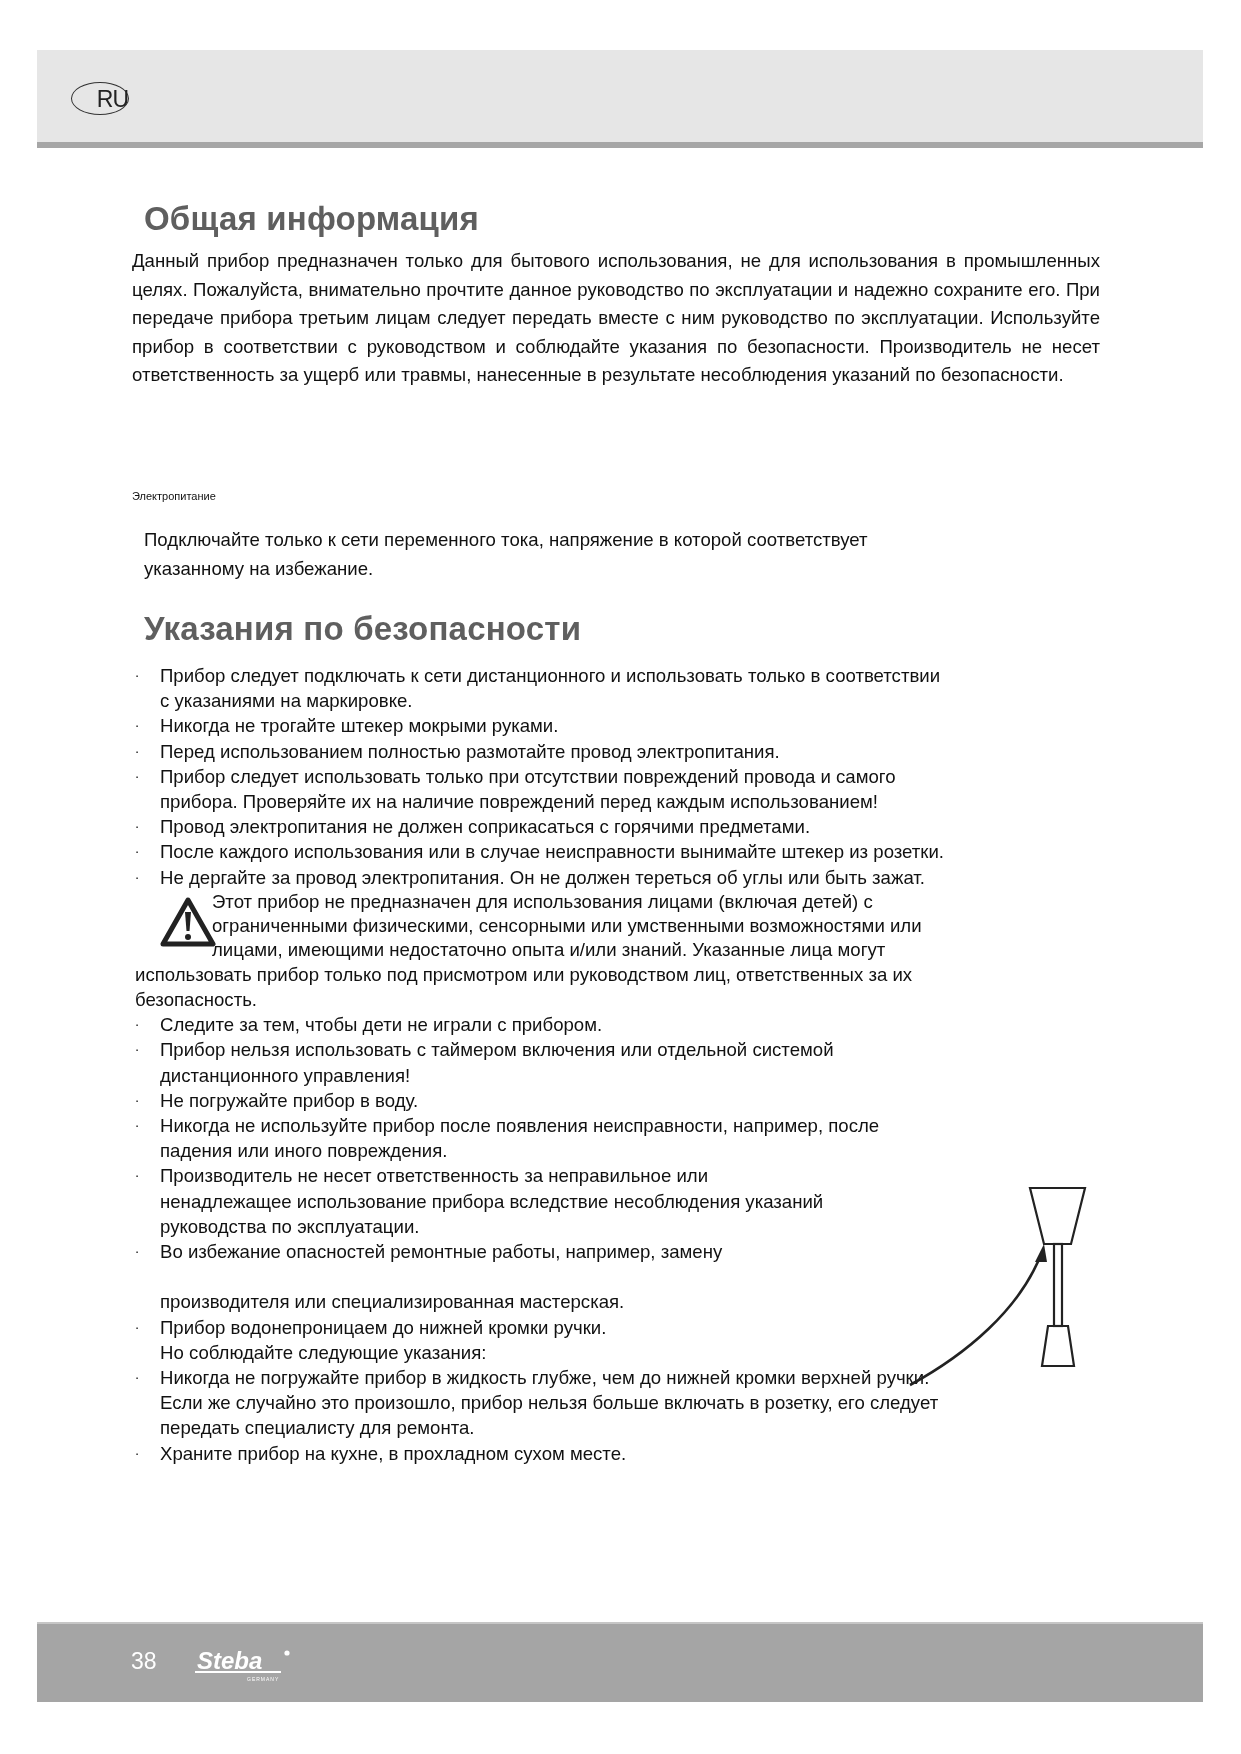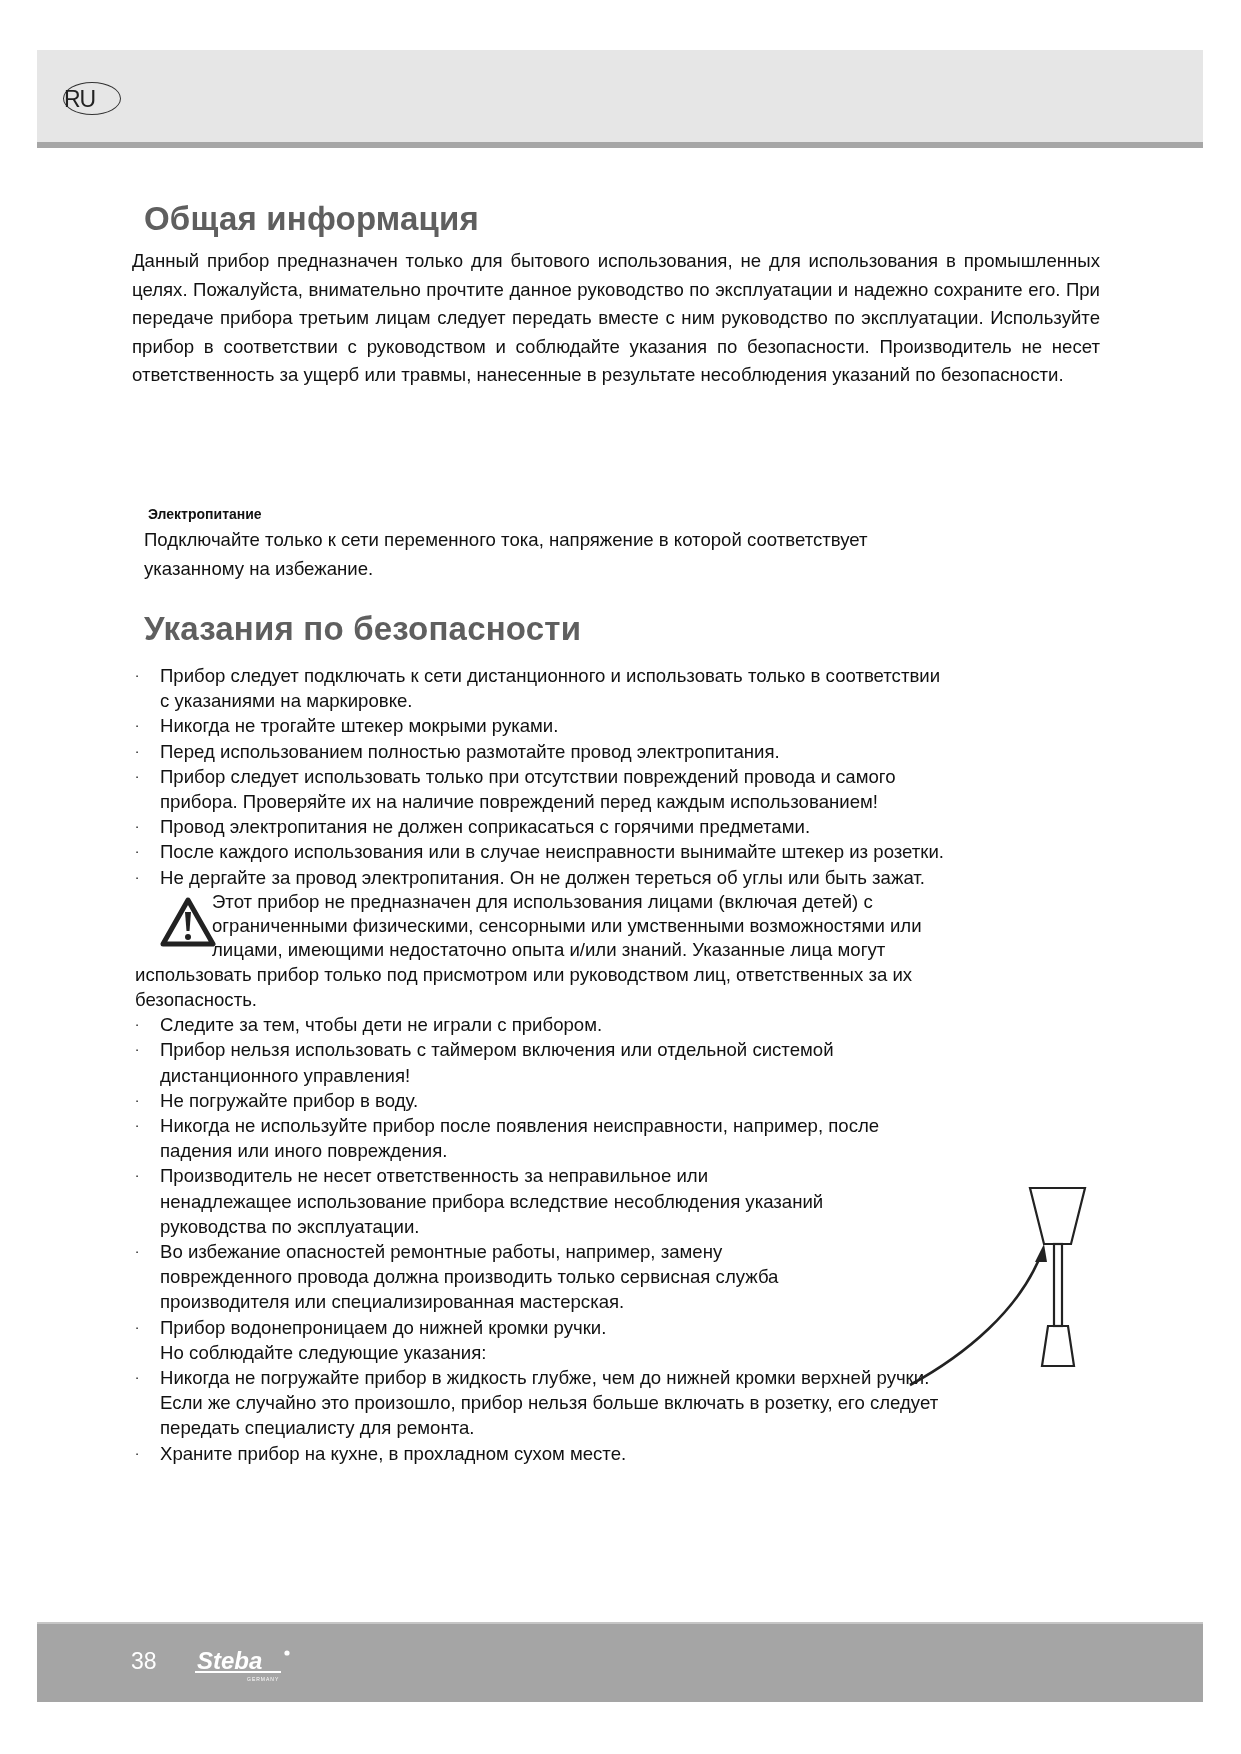--- a/index.html
+++ b/index.html
@@ -11,37 +11,37 @@
   }
   .header {
     position: absolute; left: 37px; top: 50px; width: 1166px; height: 92px;
     background: #e6e6e6;
   }
   .header-stripe {
     position: absolute; left: 37px; top: 142px; width: 1166px; height: 6px;
     background: #a6a6a6;
   }
   .lang-badge {
-    position: absolute; left: 63px; top: 82px; width: 58px; height: 33px;
+    position: absolute; left: 71px; top: 82px; width: 58px; height: 33px;
     border: 1.5px solid #333; border-radius: 50%;
-    font-size: 23px; line-height: 33px; text-align: left; letter-spacing: -1px;
+    font-size: 23px; line-height: 33px; text-align: right; letter-spacing: -1px;
     color: #222; box-sizing: border-box;
   }
   .content { position: absolute; left: 132px; top: 0; width: 968px; }
   h1.section-title {
     position: absolute; left: 12px; margin: 0; font-size: 33px; font-weight: bold;
     color: #5f5f5f; white-space: nowrap; letter-spacing: 0.2px;
   }
   .para {
     position: absolute; left: 0; width: 968px; margin: 0;
     font-size: 18.6px; line-height: 28.6px; text-align: justify;
     text-align-last: left;
   }
   .subhead {
-    position: absolute; left: 0; margin: 16px; font-size: 14px; font-weight: bold;
+    position: absolute; left: 0; margin: 0; font-size: 11px; font-weight: normal;
   }
   .para2 {
     position: absolute; left: 0; width: 968px; margin: 12px;
     font-size: 18.6px; line-height: 28.5px;
   }
   .bullets {
     position: absolute; left: 0; top: 663px; width: 968px; margin: 0; padding: 0;
     list-style: none; font-size: 18.6px; line-height: 25.2px;
   }
   .bullets li { position: relative; padding-left: 28px; margin: 0; }
@@ -103,21 +103,21 @@
         <span style="display: block; padding-left: 80px; line-height: 24px;">ограниченными физическими, сенсорными или умственными возможностями или</span>
         <span style="display: block; padding-left: 80px; line-height: 24px;">лицами, имеющими недостаточно опыта и/или знаний. Указанные лица могут</span>
         <span style="display: block; padding-left: 3px;">использовать прибор только под присмотром или руководством лиц, ответственных за их</span>
         <span style="display: block; padding-left: 3px;">безопасность.</span>
       </li>
       <li><span class="dot">·</span><span>Следите за тем, чтобы дети не играли с прибором.</span></li>
       <li><span class="dot">·</span><span>Прибор нельзя использовать с таймером включения или отдельной системой</span><br><span>дистанционного управления!</span></li>
       <li><span class="dot">·</span><span>Не погружайте прибор в воду.</span></li>
       <li><span class="dot">·</span><span>Никогда не используйте прибор после появления неисправности, например, после</span><br><span>падения или иного повреждения.</span></li>
       <li><span class="dot">·</span><span>Производитель не несет ответственность за неправильное или</span><br><span>ненадлежащее использование прибора вследствие несоблюдения указаний</span><br><span>руководства по эксплуатации.</span></li>
-      <li><span class="dot">·</span><span>Во избежание опасностей ремонтные работы, например, замену</span><br><span>поврежденного провода должна производить только сервисная служба</span><br><span>производителя или специализированная мастерская.</span></li>
+      <li><span class="dot">·</span><span>Во избежание опасностей ремонтные работы, например, замену</span><br><br><span>производителя или специализированная мастерская.</span></li>
       <li><span class="dot">·</span><span>Прибор водонепроницаем до нижней кромки ручки.</span><br><span>Но соблюдайте следующие указания:</span></li>
       <li><span class="dot">·</span><span>Никогда не погружайте прибор в жидкость глубже, чем до нижней кромки верхней ручки.</span><br><span>Если же случайно это произошло, прибор нельзя больше включать в розетку, его следует</span><br><span>передать специалисту для ремонта.</span></li>
       <li><span class="dot">·</span><span>Храните прибор на кухне, в прохладном сухом месте.</span></li>
     </ul>
 </div>
 
 <svg class="illustration" viewBox="0 0 230 230">
   <g fill="none" stroke="#222" stroke-width="2.2">
     <polygon points="140,18 195,18 181,74 154,74"></polygon>
     <rect x="164" y="74" width="8" height="82"></rect>

